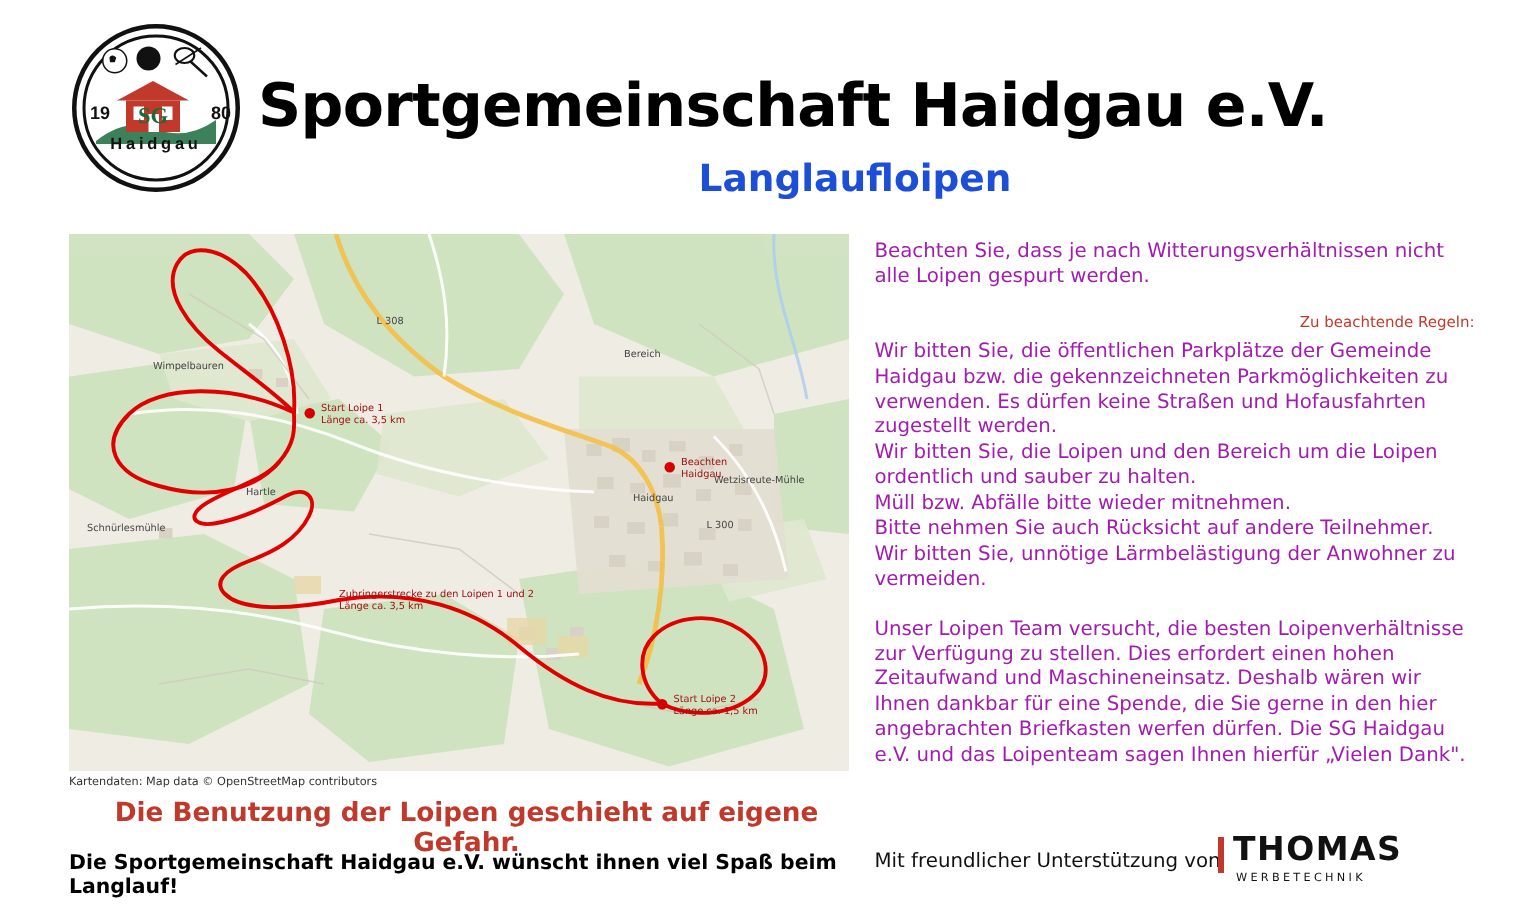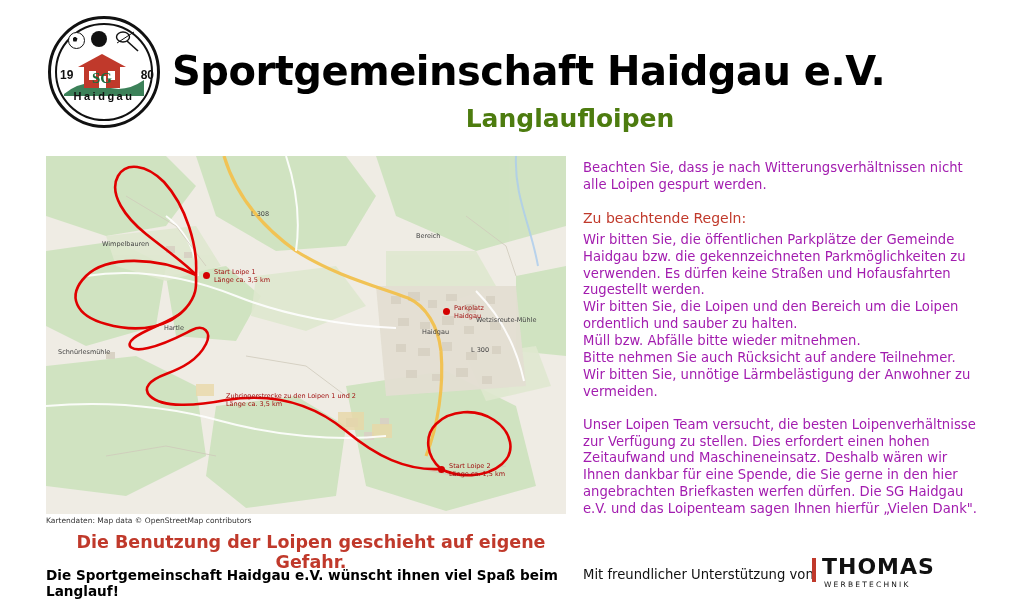--- a/index.html
+++ b/index.html
@@ -182,21 +182,21 @@
   }
   .club-subtitle {
     position: absolute;
     left: 172px;
     top: 104px;
     width: 796px;
     text-align: center;
     font-family: "DejaVu Sans", sans-serif;
     font-size: 25px;
     font-weight: bold;
-    color: #4d7c0f;
+    color: #1d4ed8;
   }
 
   
   .map-wrap {
     position: absolute;
     left: 46px;
     top: 156px;
     width: 520px;
     height: 358px;
     background: #e8e4dc;
@@ -244,23 +244,24 @@
   }
   .p-note, .p-body {
     font-family: "DejaVu Sans", sans-serif;
     font-size: 13.2px;
     line-height: 1.28;
     color: #a21caf;
     margin: 0;
   }
   .rules-title {
     font-family: "DejaVu Sans", sans-serif;
-    font-size: 14px;
+    font-size: 10px;
     color: #c0392b;
     margin: 16px 0 6px 0;
+    text-align: right;
   }
   .block-gap { height: 16px; }
 
   
   .warn-line {
     position: absolute;
     left: 46px;
     top: 532px;
     width: 530px;
     font-family: "DejaVu Sans", sans-serif;
@@ -492,21 +493,21 @@
     <div class="map-label" style="left:12px; top:192px;">Schnürlesmühle</div>
 
     <div class="red-dot" style="left:157px; top:116px;"></div>
     <div class="loipe-label" style="left:168px; top:112px;">
       <span>Start Loipe 1</span><br>
       <span>Länge ca. 3,5 km</span>
     </div>
 
     <div class="red-dot" style="left:397px; top:152px;"></div>
     <div class="loipe-label" style="left:408px; top:148px;">
-      <span>Parkplatz</span><br>
+      <span>Beachten</span><br>
       <span>Haidgau</span>
     </div>
 
     <div class="red-dot" style="left:392px; top:310px;"></div>
     <div class="loipe-label" style="left:403px; top:306px;">
       <span>Start Loipe 2</span><br>
       <span>Länge ca. 1,5 km</span>
     </div>
 
     <div class="loipe-label" style="left:180px; top:236px;">

